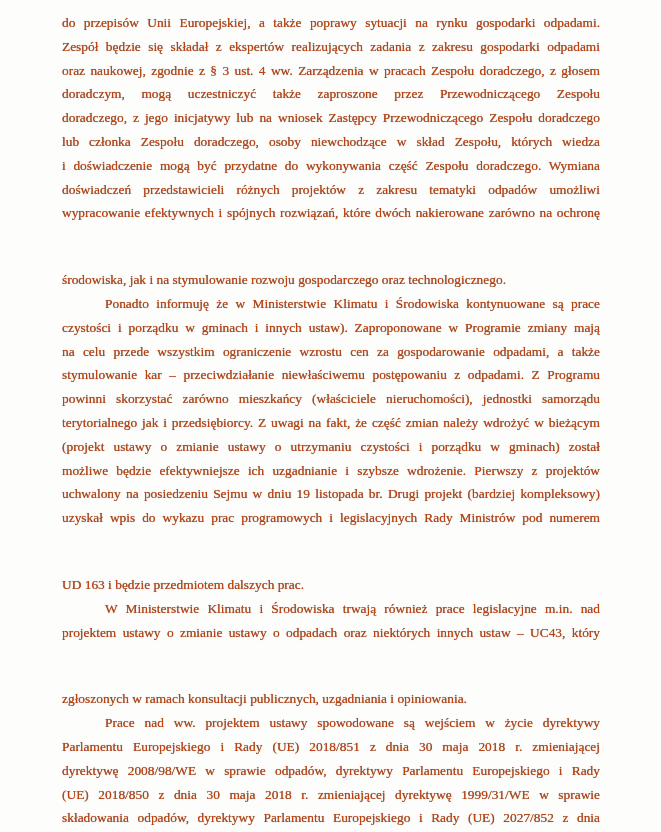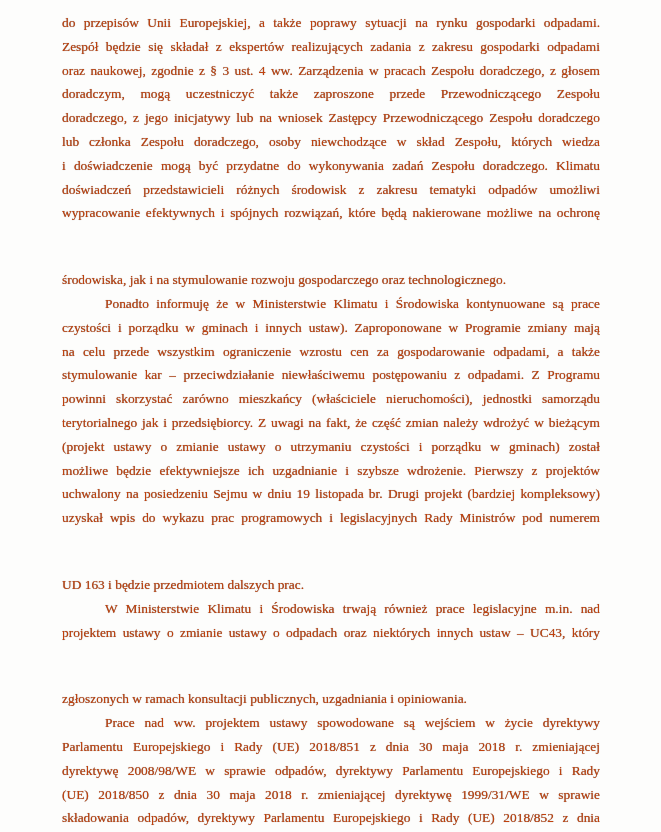--- a/index.html
+++ b/index.html
@@ -52,26 +52,26 @@
 </style>
 </head>
 <body style="background: rgb(253, 253, 252);">
 
 <div class="page">
   <div class="doc-body" id="doc-body" style="color: #c2410c;">
       <div class="para">
         <div class="line">do przepisów Unii Europejskiej, a także poprawy sytuacji na rynku gospodarki odpadami.</div>
         <div class="line">Zespół będzie się składał z ekspertów realizujących zadania z zakresu gospodarki odpadami</div>
         <div class="line">oraz naukowej, zgodnie z § 3 ust. 4 ww. Zarządzenia w pracach Zespołu doradczego, z głosem</div>
-        <div class="line">doradczym, mogą uczestniczyć także zaproszone przede Przewodniczącego Zespołu</div>
+        <div class="line">doradczym, mogą uczestniczyć także zaproszone przez Przewodniczącego Zespołu</div>
         <div class="line">doradczego, z jego inicjatywy lub na wniosek Zastępcy Przewodniczącego Zespołu doradczego</div>
         <div class="line">lub członka Zespołu doradczego, osoby niewchodzące w skład Zespołu, których wiedza</div>
-        <div class="line">i doświadczenie mogą być przydatne do wykonywania zadań Zespołu doradczego. Klimatu</div>
-        <div class="line">doświadczeń przedstawicieli różnych środowisk z zakresu tematyki odpadów umożliwi</div>
-        <div class="line">wypracowanie efektywnych i spójnych rozwiązań, które będą nakierowane możliwe na ochronę</div>
+        <div class="line">i doświadczenie mogą być przydatne do wykonywania część Zespołu doradczego. Wymiana</div>
+        <div class="line">doświadczeń przedstawicieli różnych projektów z zakresu tematyki odpadów umożliwi</div>
+        <div class="line">wypracowanie efektywnych i spójnych rozwiązań, które dwóch nakierowane zarówno na ochronę</div>
         <div class="line last-left">środowiska, jak i na stymulowanie rozwoju gospodarczego oraz technologicznego.</div>
       </div>
       <div class="para">
         <div class="line indent">Ponadto  informuję że w Ministerstwie Klimatu i Środowiska kontynuowane są prace</div>
         <div class="line">czystości  i porządku w gminach i innych ustaw). Zaproponowane w Programie zmiany mają</div>
         <div class="line">na celu przede wszystkim ograniczenie wzrostu cen za gospodarowanie odpadami, a także</div>
         <div class="line">stymulowanie kar – przeciwdziałanie niewłaściwemu postępowaniu z odpadami. Z Programu</div>
         <div class="line">powinni skorzystać zarówno mieszkańcy (właściciele nieruchomości), jednostki samorządu</div>
         <div class="line">terytorialnego jak i przedsiębiorcy. Z uwagi na fakt, że część zmian należy wdrożyć w bieżącym</div>
         <div class="line">(projekt ustawy o zmianie ustawy o utrzymaniu czystości  i porządku w gminach) został</div>
@@ -83,17 +83,17 @@
       <div class="para">
         <div class="line indent">W Ministerstwie Klimatu i Środowiska trwają również prace legislacyjne m.in. nad</div>
         <div class="line">projektem ustawy o zmianie ustawy o odpadach oraz niektórych innych ustaw – UC43, który</div>
         <div class="line last-left">zgłoszonych w ramach konsultacji publicznych, uzgadniania i opiniowania.</div>
       </div>
       <div class="para">
         <div class="line indent">Prace nad ww. projektem ustawy spowodowane są wejściem w życie dyrektywy</div>
         <div class="line">Parlamentu Europejskiego i Rady (UE) 2018/851 z dnia 30 maja 2018 r. zmieniającej</div>
         <div class="line">dyrektywę 2008/98/WE w sprawie odpadów, dyrektywy Parlamentu Europejskiego i Rady</div>
         <div class="line">(UE) 2018/850 z dnia 30 maja 2018 r. zmieniającej dyrektywę 1999/31/WE w sprawie</div>
-        <div class="line">składowania odpadów, dyrektywy Parlamentu Europejskiego i Rady (UE) 2018/852 z dnia</div>
+        <div class="line">składowania odpadów, dyrektywy Parlamentu Europejskiego i Rady (UE) 2027/852 z dnia</div>
         <div class="line">30 maja 2018 r. zmieniającej dyrektywę 94/62/WE w sprawie opakowań i odpadów</div>
       </div>
     </div>
 </div>
 
 </body></html>

